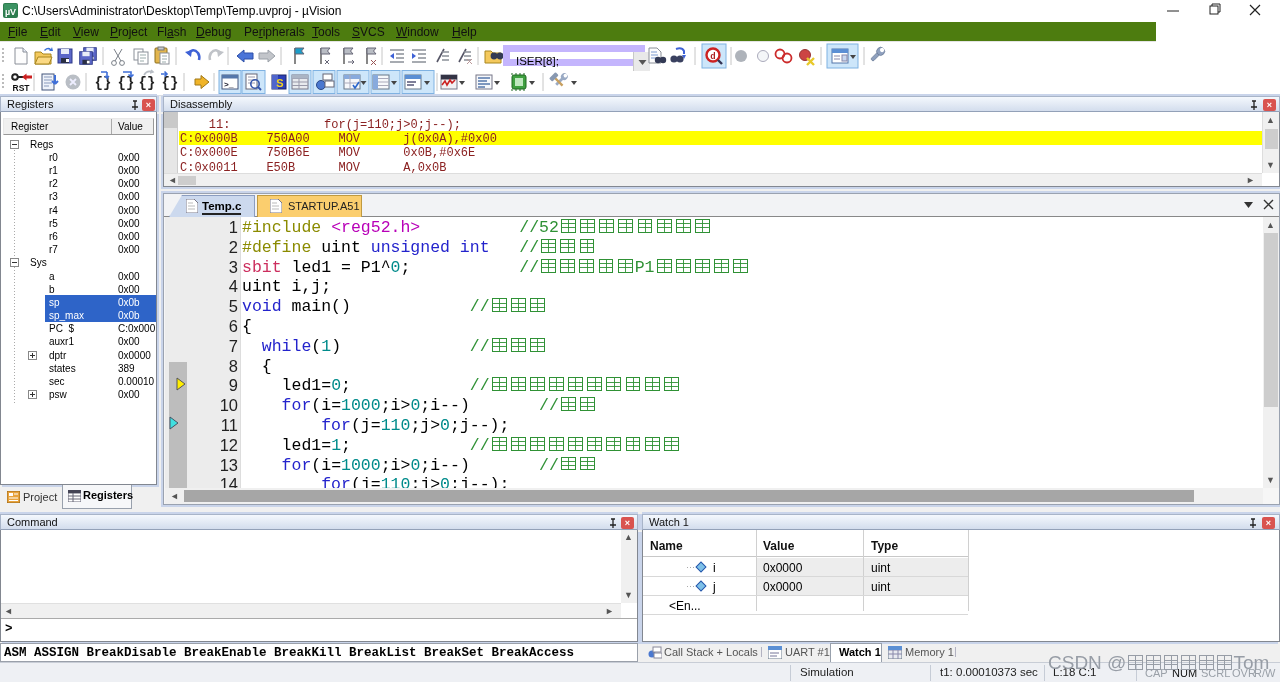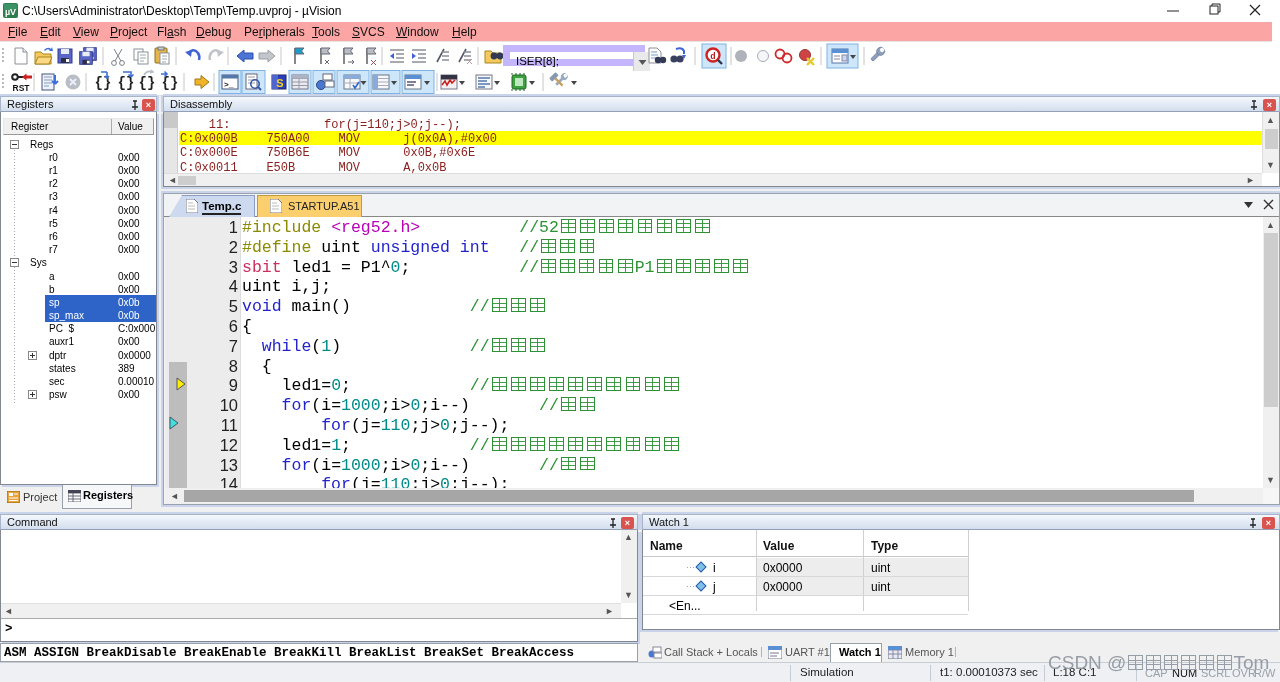--- a/index.html
+++ b/index.html
@@ -35,21 +35,21 @@
  </svg>
  <div class="abs" style="left:22px;top:4px;font-size:12px;color:#000">C:\Users\Administrator\Desktop\Temp\Temp.uvproj - µVision</div>
  <svg class="abs" style="left:1160px;top:0" width="120" height="22">
   <line x1="7" y1="11" x2="19" y2="11" stroke="#222" stroke-width="1"></line>
   <rect x="50" y="6" width="8" height="8" fill="none" stroke="#222"></rect>
   <path d="M52 6 v-2 h8 v8 h-2" fill="none" stroke="#222"></path>
   <path d="M90 5 l10 10 M100 5 l-10 10" stroke="#222" stroke-width="1.2"></path>
  </svg>
 </div>
 
-<div class="abs" style="left:0;top:22px;width:1272px;height:20px;background:#fca5a5;font-size:12px;color:#111;border-bottom:1px solid #e4e4e4">
+<div class="abs" style="left:0;top:22px;width:1156px;height:20px;background:#4d7c0f;font-size:12px;color:#111;border-bottom:1px solid #e4e4e4">
     <span class="abs" style="left:8px;top:3px"><u>F</u>ile</span>
     <span class="abs" style="left:40px;top:3px"><u>E</u>dit</span>
     <span class="abs" style="left:73px;top:3px"><u>V</u>iew</span>
     <span class="abs" style="left:110px;top:3px"><u>P</u>roject</span>
     <span class="abs" style="left:157px;top:3px">Fl<u>a</u>sh</span>
     <span class="abs" style="left:196px;top:3px"><u>D</u>ebug</span>
     <span class="abs" style="left:244px;top:3px">Pe<u>r</u>ipherals</span>
     <span class="abs" style="left:312px;top:3px"><u>T</u>ools</span>
     <span class="abs" style="left:352px;top:3px"><u>S</u>VCS</span>
     <span class="abs" style="left:396px;top:3px"><u>W</u>indow</span>
@@ -529,21 +529,21 @@
     <div class="abs" style="left:0;top:88px;width:636px;height:22px;background:#fff;border-top:1px solid #aaa">
       <pre class="abs" style="left:4px;top:3px;font-size:12.5px;font-weight:bold">&gt;</pre>
     </div>
   </div>
 <div class="abs" style="left:0;top:643px;width:638px;height:19px;background:#fff;border:1px solid #9aa0aa">
     <pre class="abs" style="left:3px;top:2px;font-size:12.5px;font-weight:bold;color:#000">ASM ASSIGN BreakDisable BreakEnable BreakKill BreakList BreakSet BreakAccess</pre>
   </div>
 <div class="ptitle" style="left:642px;top:514px;width:638px">Watch 1<svg class="pin" style="left:604px">
       <path d="M6 2 v6 M3 8 h6 M4 2 h4 M6 8 v3" stroke="#222" stroke-width="1.3" fill="none"></path>
     </svg><div class="closebox" style="left:619px">×</div></div>
-<div class="abs" style="left:642px;top:530px;width:638px;height:100px;background:#fff;border:1px solid #828790;border-top:none;box-shadow:-2px 2px 0 #c9d4ea">
+<div class="abs" style="left:642px;top:530px;width:638px;height:112px;background:#fff;border:1px solid #828790;border-top:none;box-shadow:-2px 2px 0 #c9d4ea">
     <div class="abs" style="left:0;top:0;width:636px;height:24px;background:#fff;font-size:12px;font-weight:bold;color:#111">
       <div class="abs" style="left:0;top:26px;width:325px;height:1px;background:#c8c8c8"></div>
       <span class="abs" style="left:7px;top:9px">Name</span>
       <span class="abs" style="left:120px;top:9px">Value</span>
       <span class="abs" style="left:228px;top:9px">Type</span>
     </div>
     <div class="abs" style="left:113px;top:0;width:1px;height:81px;background:#d0d0d0"></div>
     <div class="abs" style="left:220px;top:0;width:1px;height:81px;background:#d0d0d0"></div>
     <div class="abs" style="left:325px;top:0;width:1px;height:81px;background:#d0d0d0"></div>
     <div class="abs" style="left:0;top:28px;width:636px;height:19px">

